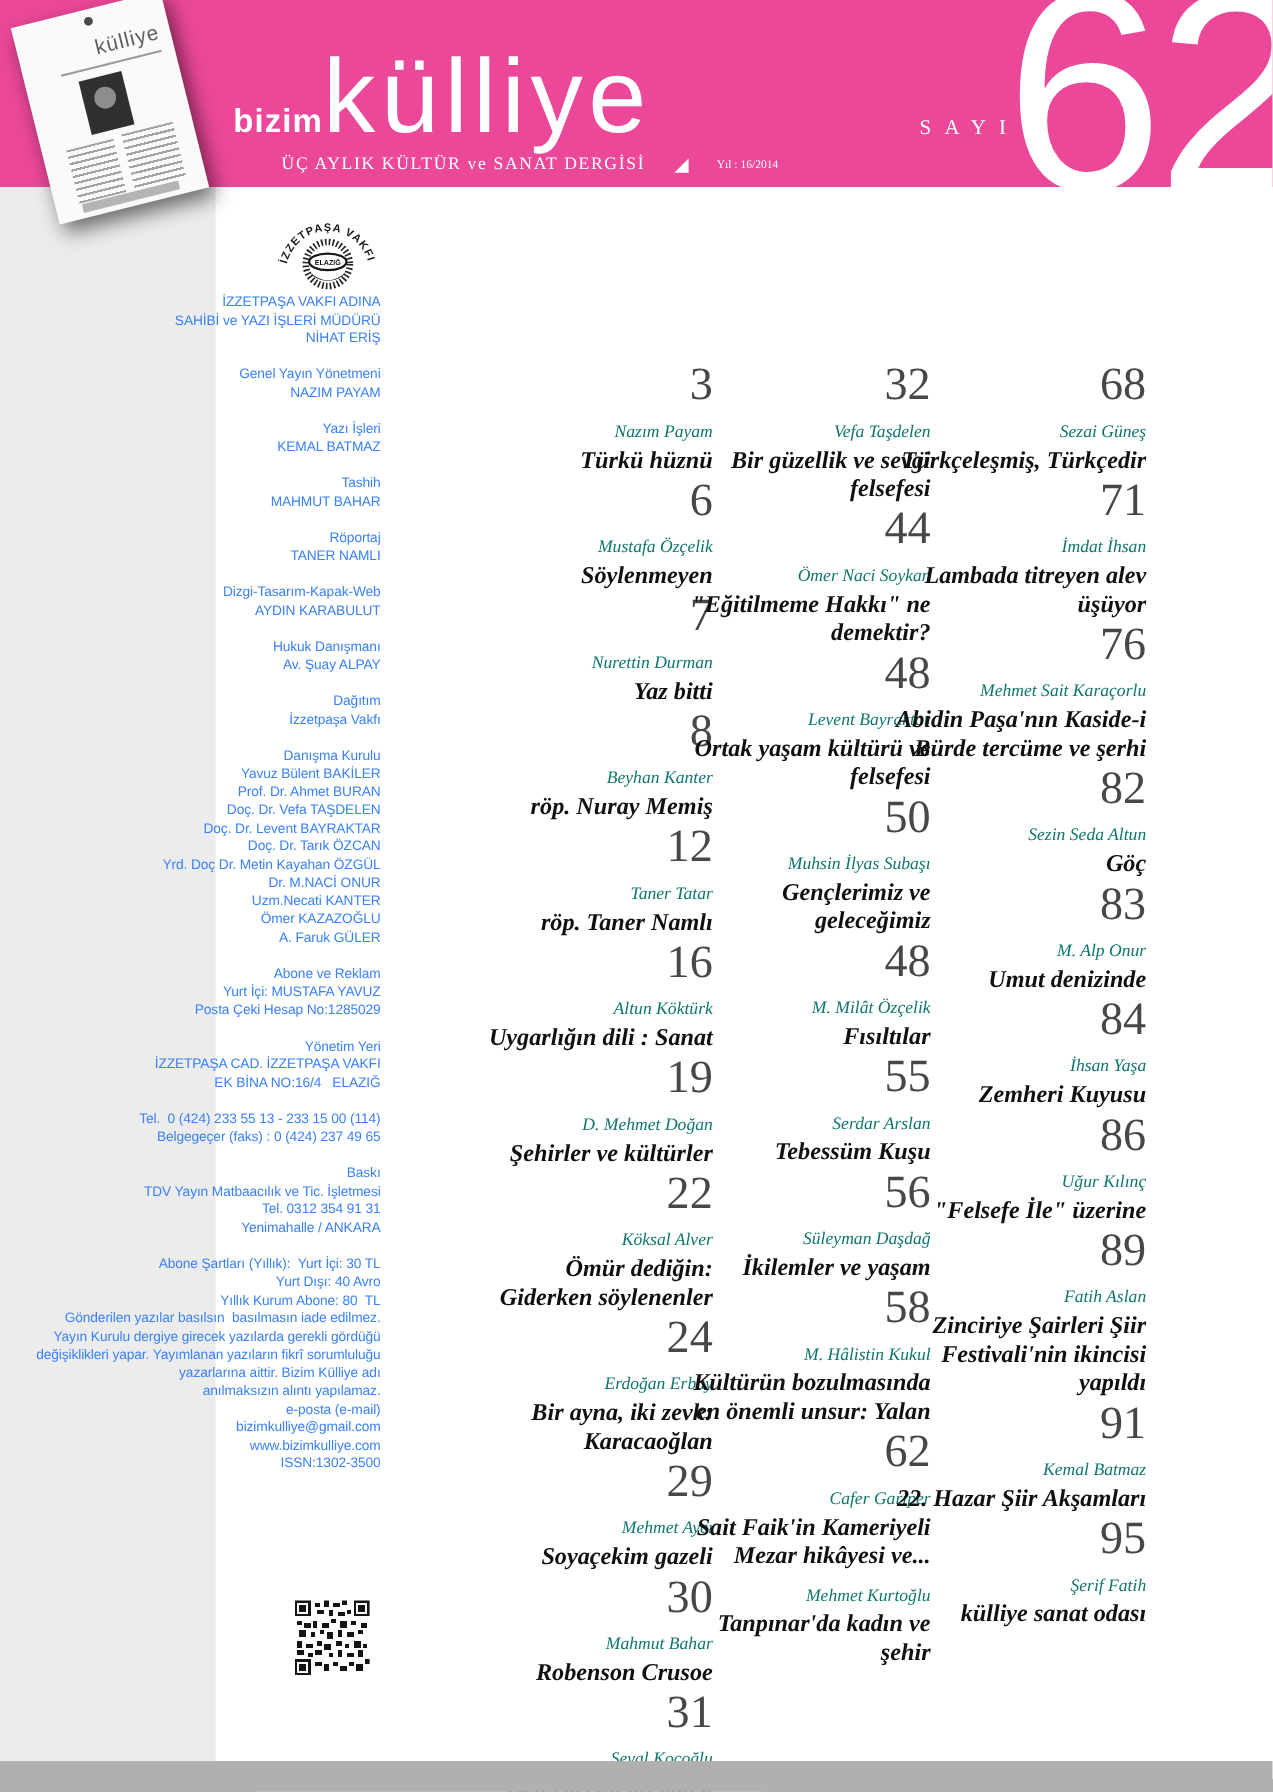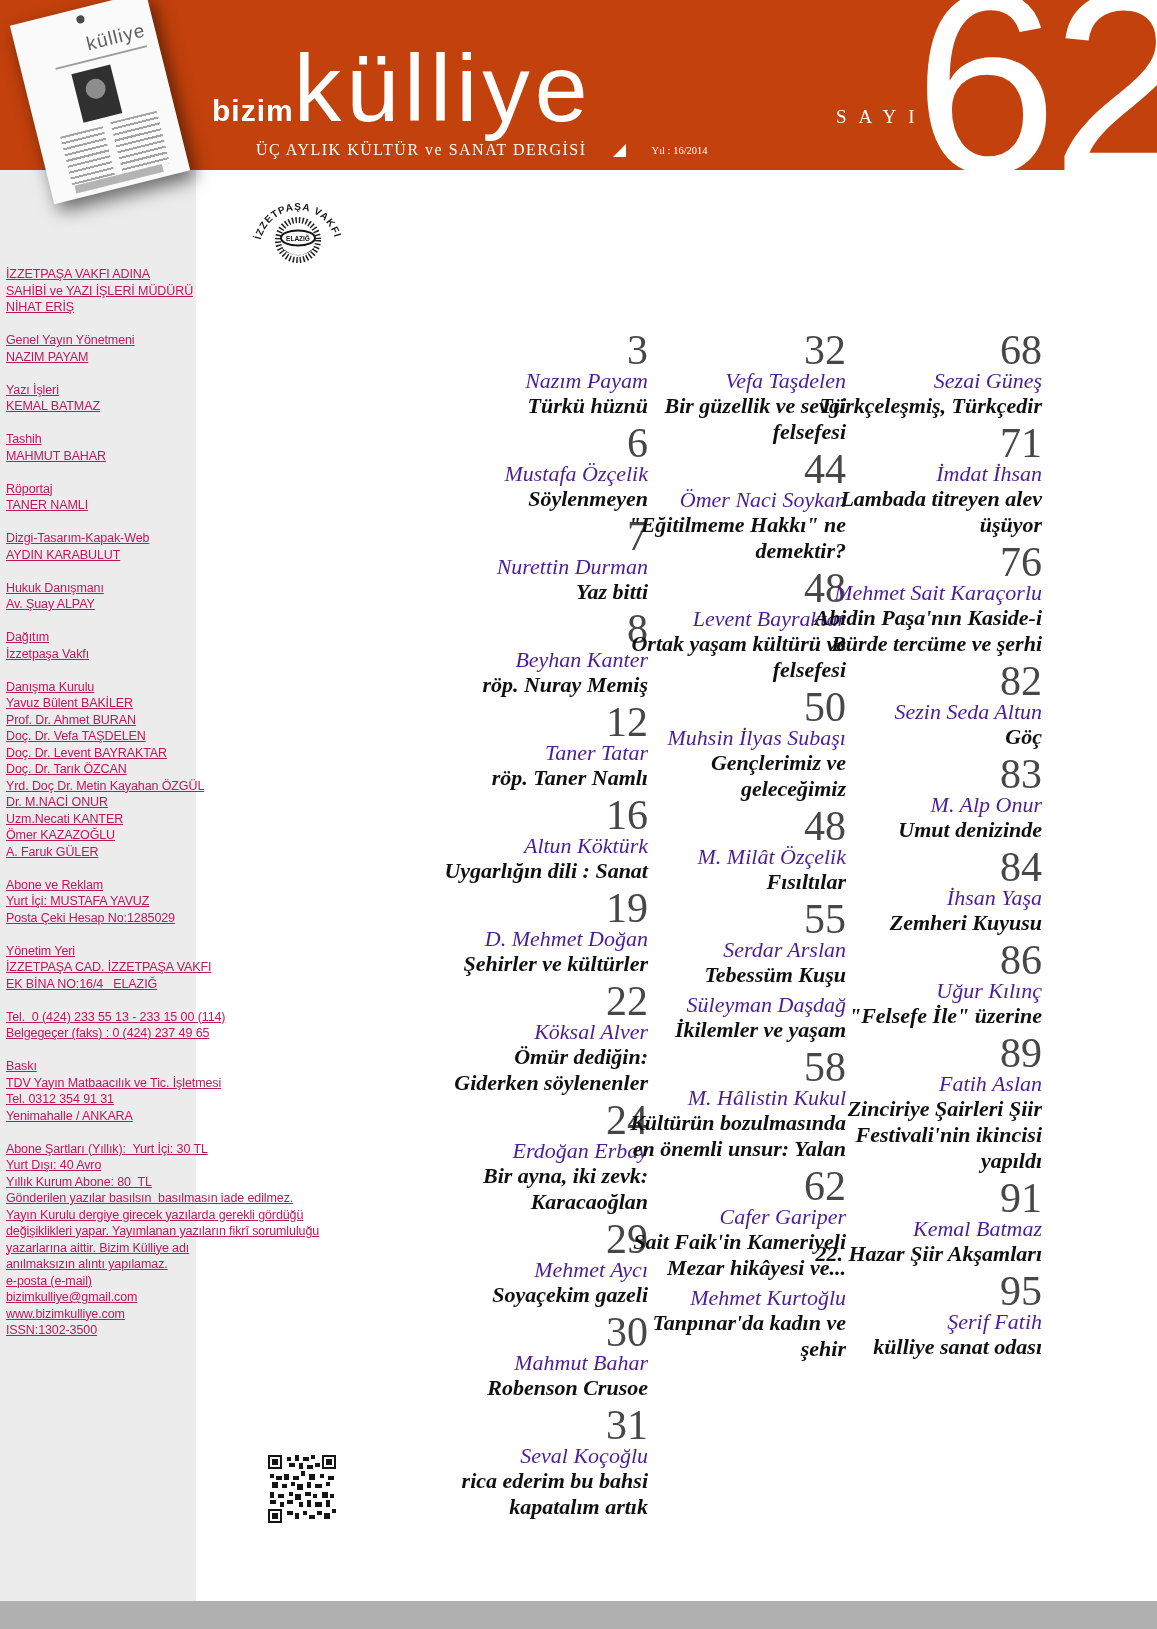--- a/index.html
+++ b/index.html
@@ -4,21 +4,21 @@
 <style>
   html,body{margin:0;padding:0;}
   body{
     position:relative; width:1157px; height:1629px;
     background:#ffffff; overflow:hidden;
     font-family:"Liberation Sans", sans-serif;
   }
   
   .header{
     position:absolute; left:0; top:0; width:1157px; height:170px;
-    background:#c2410c; overflow:hidden; z-index:1;
+    background:#ec4899; overflow:hidden; z-index:1;
   }
   .brand{
     position:absolute; left:212px; top:34px; color:#fff; white-space:nowrap;
   }
   .brand-small{
     font-family:"Liberation Sans",sans-serif; font-weight:bold; font-size:30px;
     letter-spacing:1px; vertical-align:baseline;
   }
   .brand-big{
     font-family:"Liberation Sans",sans-serif; font-weight:300; font-size:95px;
@@ -71,34 +71,34 @@
     background:repeating-linear-gradient(to bottom,#a3a3a3 0 2px,transparent 2px 6px);
   }
   .ct-footer{position:absolute; bottom:5px; left:24px; width:90px; height:8px; background:#8f8f8f; opacity:.65;}
   
   .band{position:absolute; left:0; top:170px; width:196px; height:1431px; background:#ececec;}
   .bottom-bar{position:absolute; left:0; top:1601px; width:1157px; height:28px; background:#b0b0b0;}
   
   .seal{position:absolute; left:250px; top:202px; width:96px; height:62px;}
   
   .masthead{
-    position:absolute; left:6px; top:266px; width:340px; text-align:left;
-    font-size:12.5px; line-height:16.5px; color:#be185d; letter-spacing:-0.1px;text-decoration:underline;
+    position:absolute; left:6px; top:266px; width:340px; text-align:right;
+    font-size:12.5px; line-height:16.5px; color:#3b82f6; letter-spacing:-0.1px;
   }
   .mast-line{min-height:16.5px; white-space:pre-wrap;}
   
   .qr{position:absolute; left:268px; top:1455px; width:68px; height:68px;}
   
   .toc-col{position:absolute; top:331px; text-align:right; font-family:"Liberation Serif",serif;}
   .toc-col-1{left:430px; width:218px;}
   .toc-col-2{left:628px; width:218px;}
   .toc-col-3{left:802px; width:240px;}
   .toc-entry{margin-bottom:5px;}
   .toc-page{font-size:42px; line-height:38px; color:#474747;}
-  .toc-author{font-style:italic; font-size:22px; line-height:24px; color:#4c1d95;}
+  .toc-author{font-style:italic; font-size:16px; line-height:24px; color:#0f766e;margin-top:12px;}
   .toc-title{font-style:italic; font-weight:bold; font-size:22px; line-height:26px; color:#101010;}
 </style>
 </head>
 <body>
 
 <div class="header">
   <div class="brand">
     <span class="brand-small">bizim</span><span class="brand-big">külliye</span>
   </div>
   <div class="tagline-row">
@@ -435,20 +435,21 @@
       <div class="toc-title">Fısıltılar</div>
     </div>
 
     <div class="toc-entry">
       <div class="toc-page">55</div>
       <div class="toc-author">Serdar Arslan</div>
       <div class="toc-title">Tebessüm Kuşu</div>
     </div>
 
     <div class="toc-entry">
+      <div class="toc-page">56</div>
       <div class="toc-author">Süleyman Daşdağ</div>
       <div class="toc-title">İkilemler ve yaşam</div>
     </div>
 
     <div class="toc-entry">
       <div class="toc-page">58</div>
       <div class="toc-author">M. Hâlistin Kukul</div>
       <div class="toc-title">Kültürün bozulmasında en önemli unsur: Yalan</div>
     </div>
 

